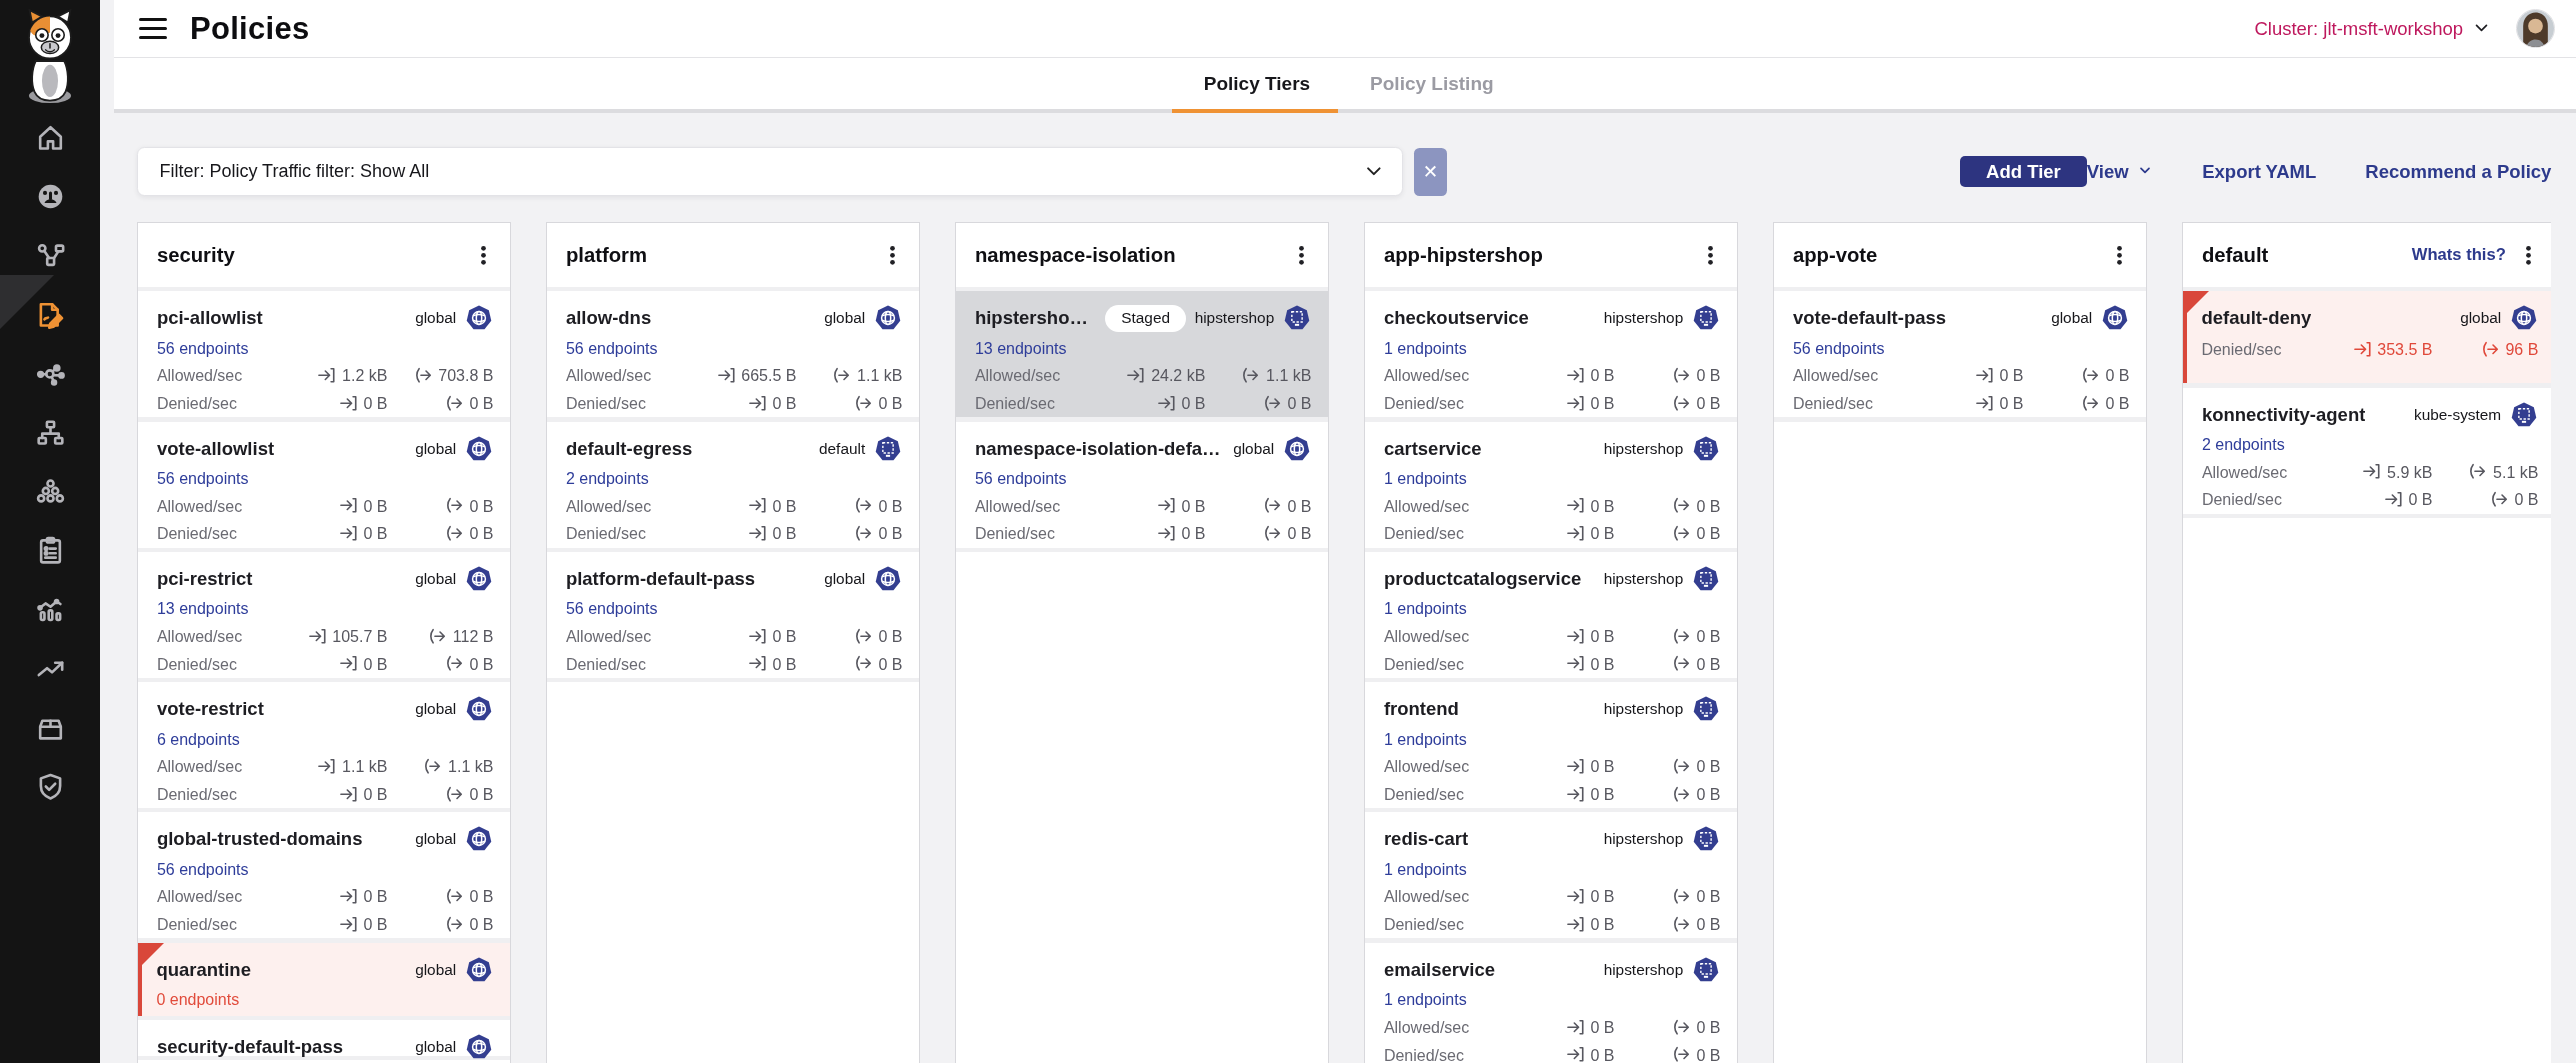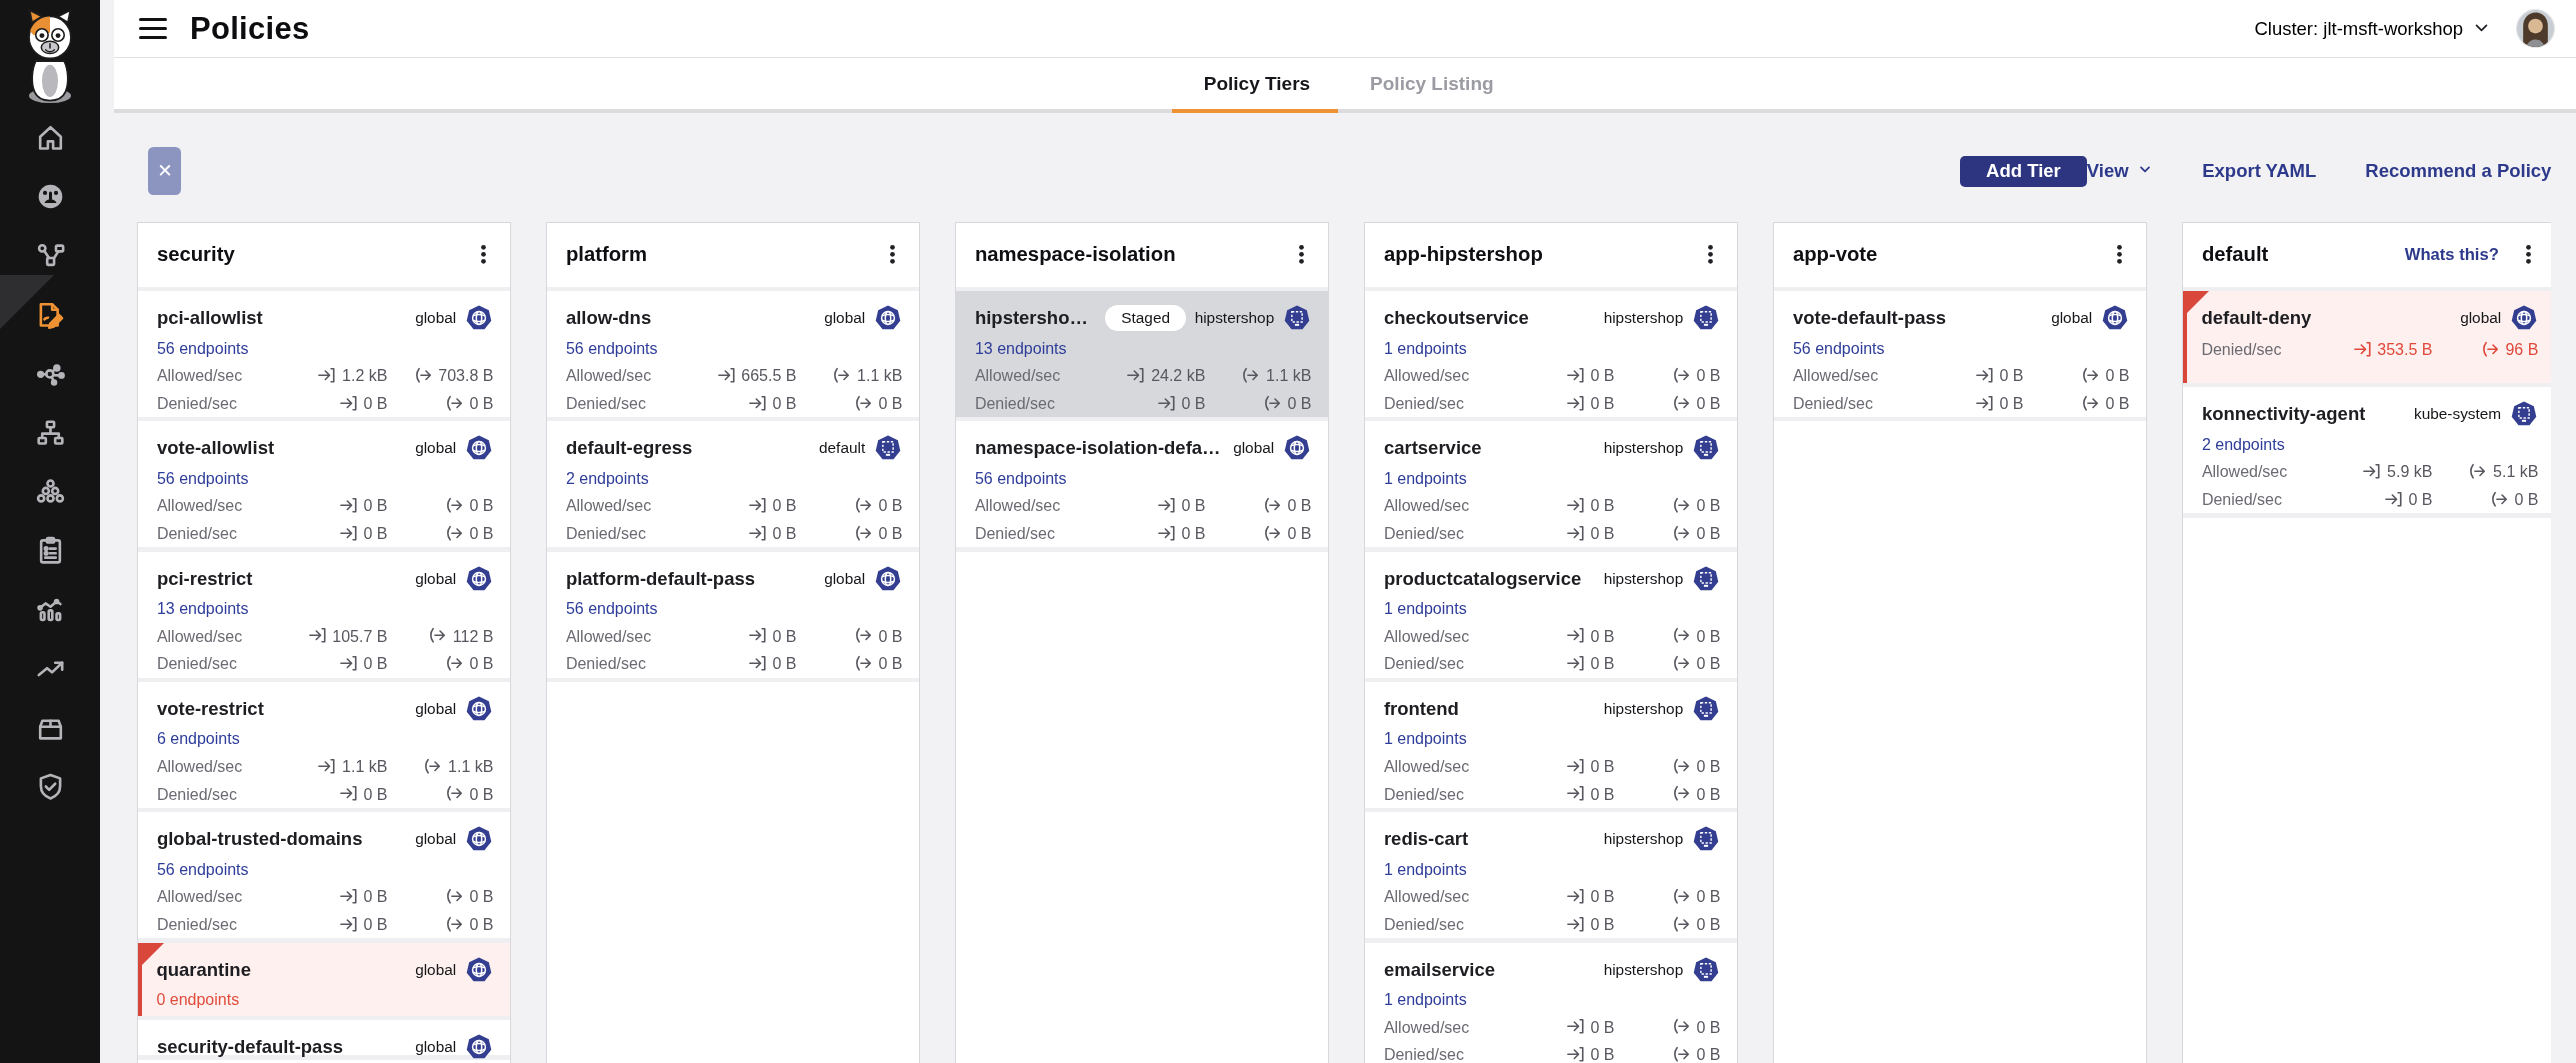--- a/index.html
+++ b/index.html
@@ -24,21 +24,21 @@
   
   .main{flex:1;display:flex;flex-direction:column;min-width:0;padding-left:14px;}
 
   .topbar{height:57px;background:#ffffff;display:flex;align-items:center;
     padding:0 21px 0 24.6px;border-bottom:1.2px solid #e3e3e6;}
   .hamburger{width:28px;height:21px;display:flex;flex-direction:column;justify-content:space-between;cursor:pointer;}
   .hamburger div{height:3.4px;background:#111;border-radius:1.8px;}
   .page-title{margin-left:23.4px;font-size:31px;font-weight:800;color:#0d0d10;letter-spacing:0.3px;}
   .top-spacer{flex:1;}
   .cluster-select{display:flex;align-items:center;gap:9.9px;cursor:pointer;}
-  .cluster-label{font-size:18.5px;color:#000000;}
+  .cluster-label{font-size:18.5px;color:#be185d;}
   .cluster-select svg{width:17px;height:17px;stroke:#1e1e23;fill:none;stroke-width:2.4;stroke-linecap:round;stroke-linejoin:round;}
   .avatar{width:37px;height:37px;border-radius:50%;margin-left:26px;overflow:hidden;border:1.2px solid #e0e0e3;}
 
   .tabbar{height:51px;background:#fff;display:flex;align-items:stretch;
     border-bottom:4.3px solid #dcdcdf;position:relative;justify-content:center;}
   .tab{display:flex;align-items:center;font-size:19px;cursor:pointer;position:relative;}
   .tab-tiers{padding:0 28px 0 32px;font-weight:700;color:#17171b;}
   .tab-tiers::after{content:"";position:absolute;left:0;right:0;bottom:-4.3px;height:4.3px;background:#ef9234;}
   .tab-listing{padding:0 24.6px;font-weight:600;color:#9b9ba3;margin-left:7.4px;}
 
@@ -60,21 +60,21 @@
   .toolbar-link svg{width:16px;height:16px;stroke:#2d3a8c;fill:none;stroke-width:2.6;stroke-linecap:round;stroke-linejoin:round;}
   .ml86{} .ml80{margin-left:49px;}
 
   
   .tiers{margin-top:26px;display:flex;gap:35px;height:847px;overflow:hidden;}
   .tier{width:372px;min-width:372px;height:859px;border:1.2px solid #d8d8dc;
     display:flex;flex-direction:column;gap:4.3px;background:#efeff1;}
   .tier-header{background:#fff;height:64px;min-height:64px;display:flex;align-items:center;padding:0 14.8px 0 18.5px;}
   .tier-title{font-size:20.3px;font-weight:700;color:#0f0f13;}
   .tier-header .spacer{flex:1;}
-  .whats-this{display:flex;align-items:center;gap:6.2px;cursor:pointer;margin-right:11px;}
+  .whats-this{display:flex;align-items:center;gap:6.2px;cursor:pointer;margin-right:4px;}
   .whats-this span{font-size:16.6px;font-weight:600;color:#2d3a8c;}
   .kebab{width:24.6px;height:27px;display:flex;align-items:center;justify-content:center;cursor:pointer;}
   .kebab svg{width:21px;height:24.6px;}
 
   .card{background:#fff;min-height:126px;height:126px;padding:13.5px 17px 0 18.5px;box-sizing:border-box;
     position:relative;cursor:pointer;}
   .card.staged{background:#d7d8db;}
   .card.alert{background:#fdf0ee;border-left:4.3px solid #d9473a;padding-left:14px;}
   .card.alert::before{content:"";position:absolute;left:0;top:0;width:0;height:0;
     border-top:22px solid #d9473a;border-right:22px solid transparent;}
@@ -254,20 +254,26 @@
     </header>
 
     <div class="tabbar">
       <div class="tab tab-tiers">Policy Tiers</div>
       <div class="tab tab-listing">Policy Listing</div>
     </div>
 
     <div class="content">
 
       <div class="filter-row">
+        <div class="filter-box">
+          <span class="filter-label">Filter: Policy Traffic filter: Show All</span>
+          <span class="chev"><svg viewBox="0 0 24 24">
+                <path d="M5 9l7 7 7-7"></path>
+              </svg></span>
+        </div>
         <button class="clear-btn">✕</button>
         <div class="toolbar-spacer"></div>
         <button class="add-tier-btn">Add Tier</button>
         <div class="toolbar-link ml86">
           <span>View</span>
           <span><svg viewBox="0 0 24 24">
                 <path d="M6 9.5l6 6 6-6"></path>
               </svg></span>
         </div>
         <div class="toolbar-link ml80">Export YAML</div>

